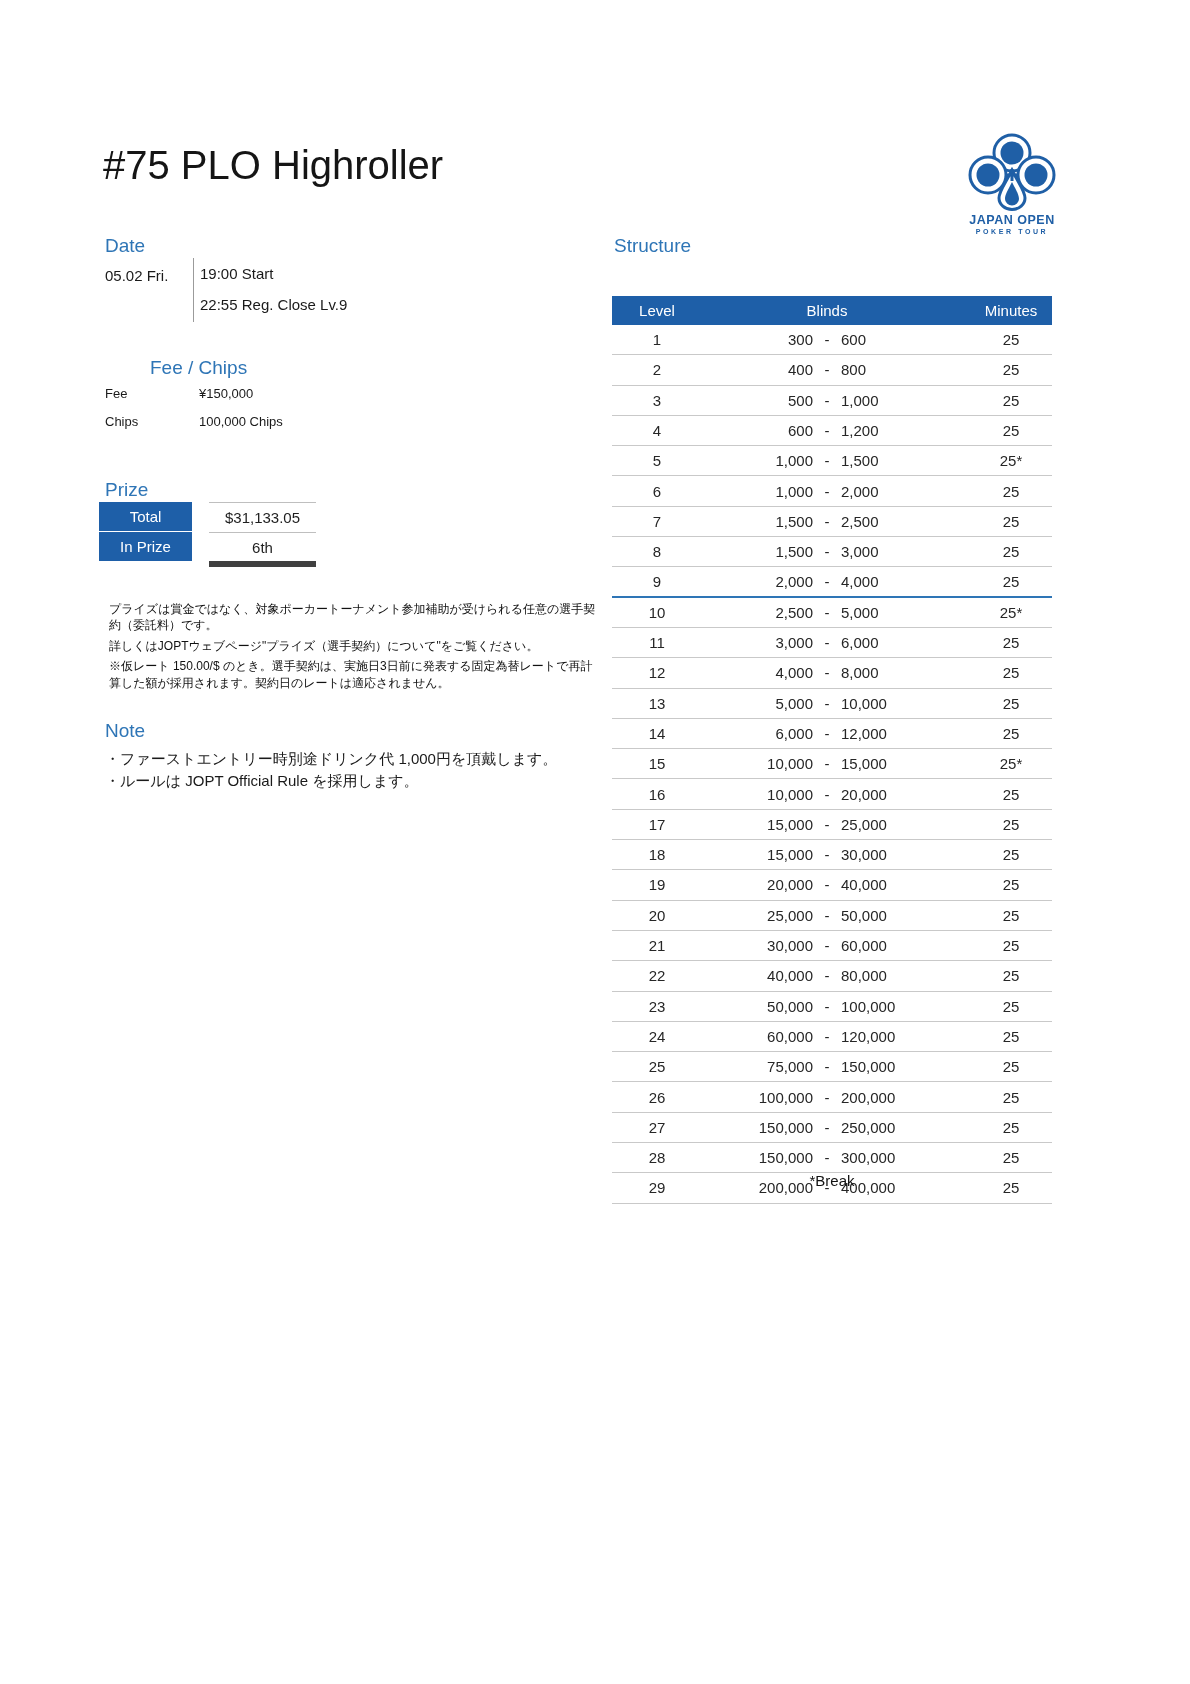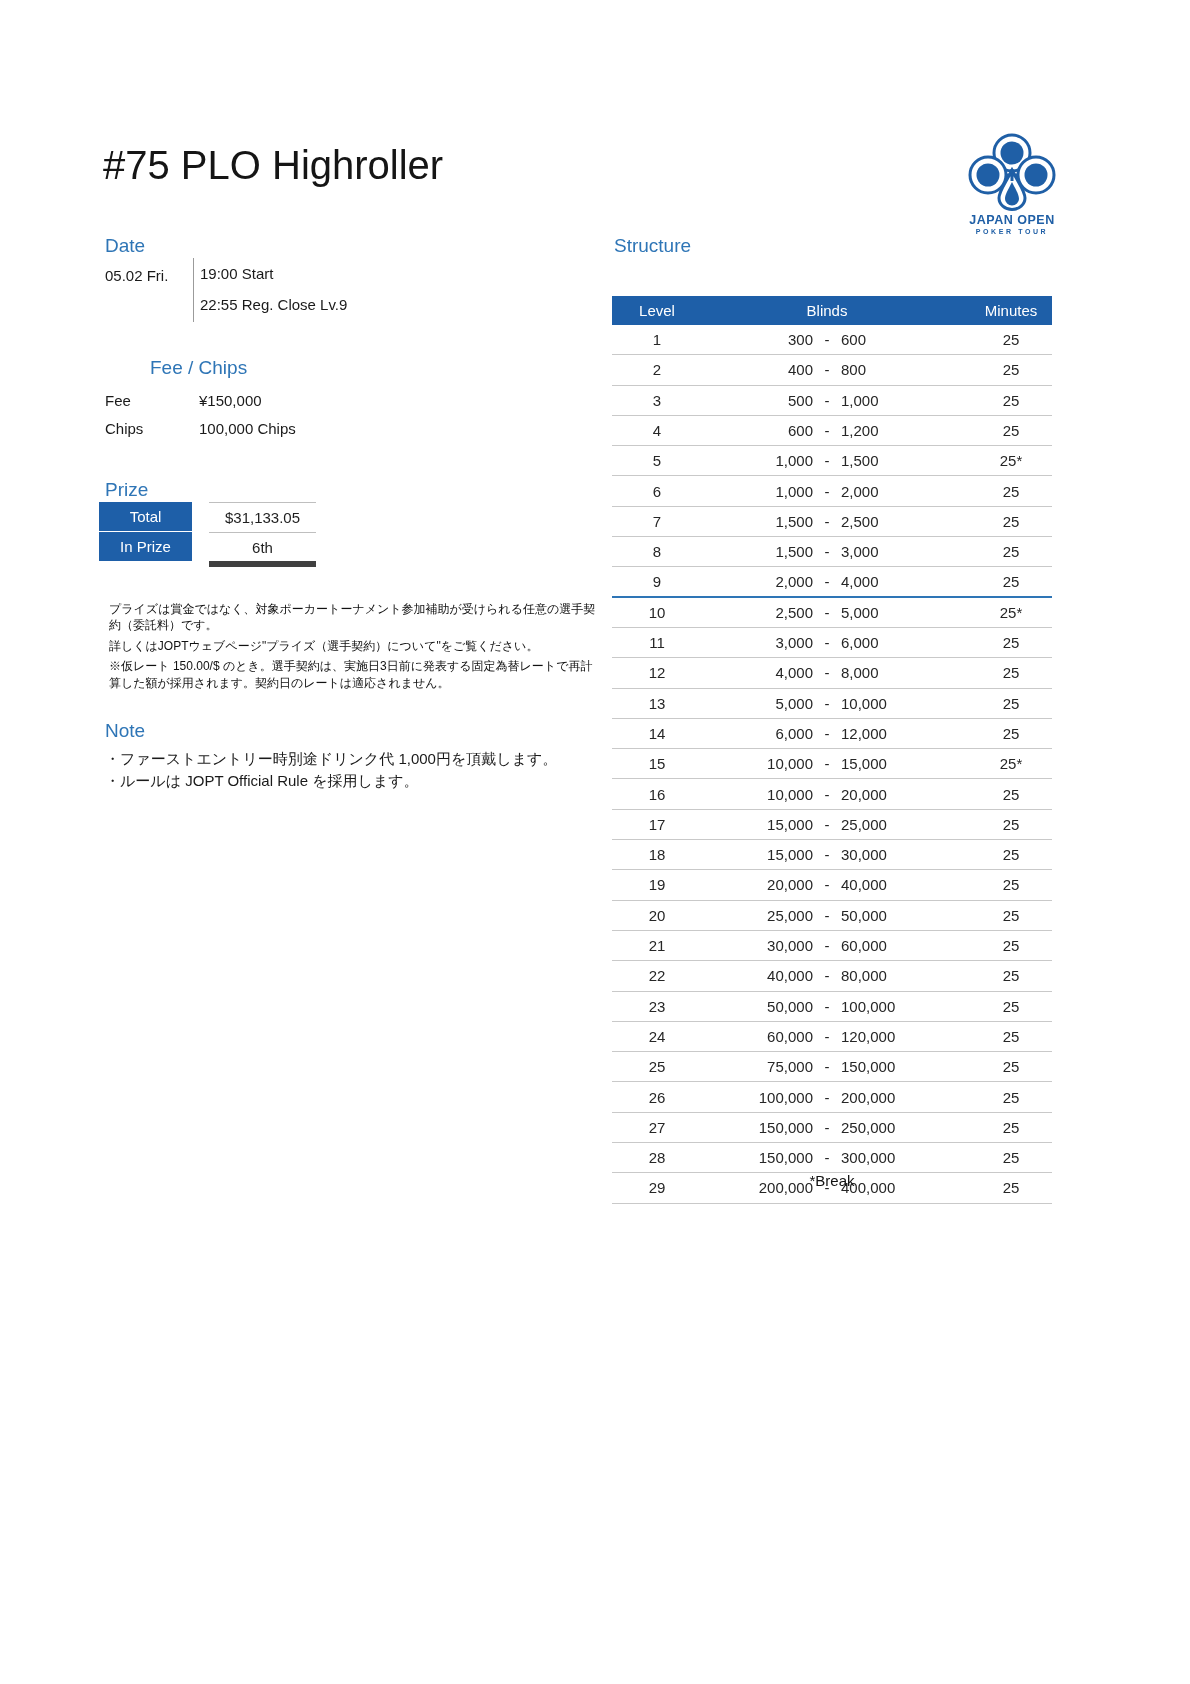--- a/index.html
+++ b/index.html
@@ -23,21 +23,21 @@
 
   
   #date-table{left:105px;top:262px;width:440px;}
   #date-day{position:absolute;left:0;top:4px;font-size:15px;line-height:19px;}
   #date-divider{position:absolute;left:88px;top:-4px;width:1px;height:64px;background:#9b9b9b;}
   #date-schedule{position:absolute;left:95px;top:0;}
   .date-row{height:31px;font-size:15px;line-height:23px;}
 
   
   #fee-table{left:105px;top:386px;}
-  .fee-row{display:flex;height:28px;align-items:center;font-size:15px;}
+  .fee-row{display:flex;height:28px;align-items:flex-start;font-size:13px;}
   .fee-label{width:94px;}
   .fee-value{white-space:nowrap;}
 
   
   #prize-table{left:99px;top:502px;}
   .prize-row{display:flex;margin-bottom:1px;gap:17px;}
   .prize-label{width:93px;height:29px;background:#1E5FA8;color:#fff;font-size:15px;
     display:flex;align-items:center;justify-content:center;}
   .prize-value{width:107px;height:28px;border-top:1px solid #BFBFBF;font-size:15px;color:#1f1f1f;
     display:flex;align-items:center;justify-content:center;}

